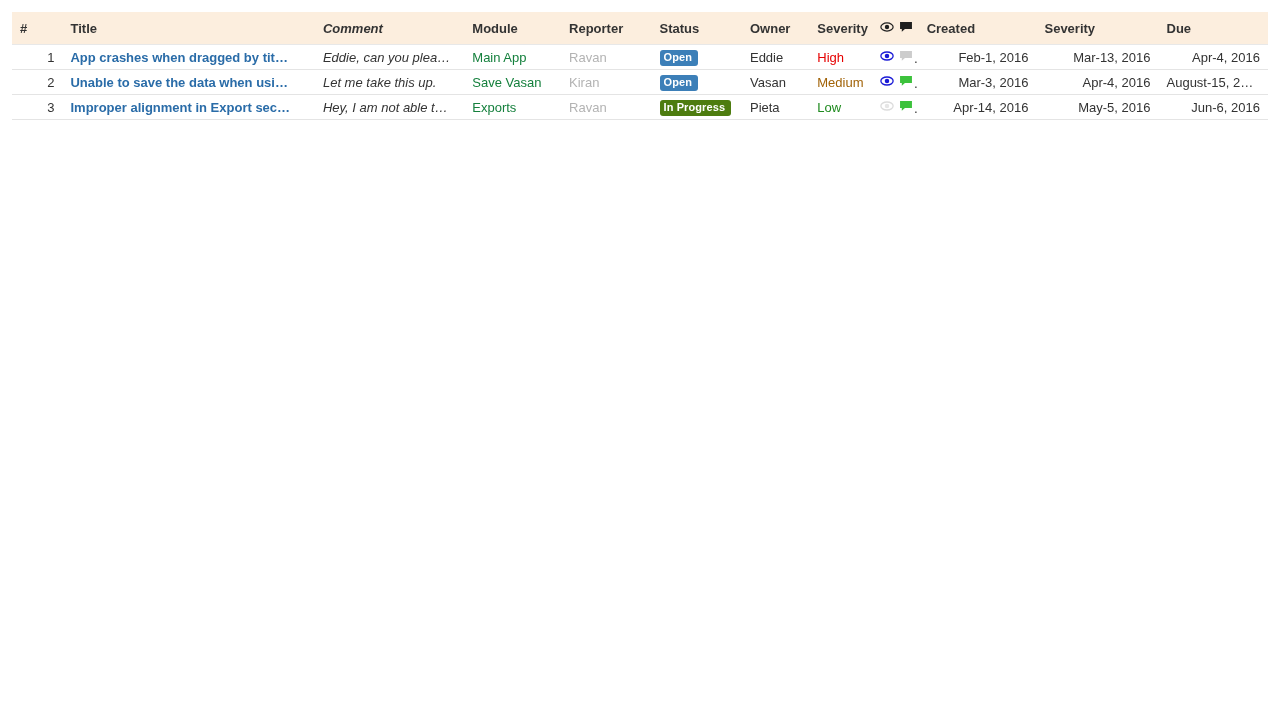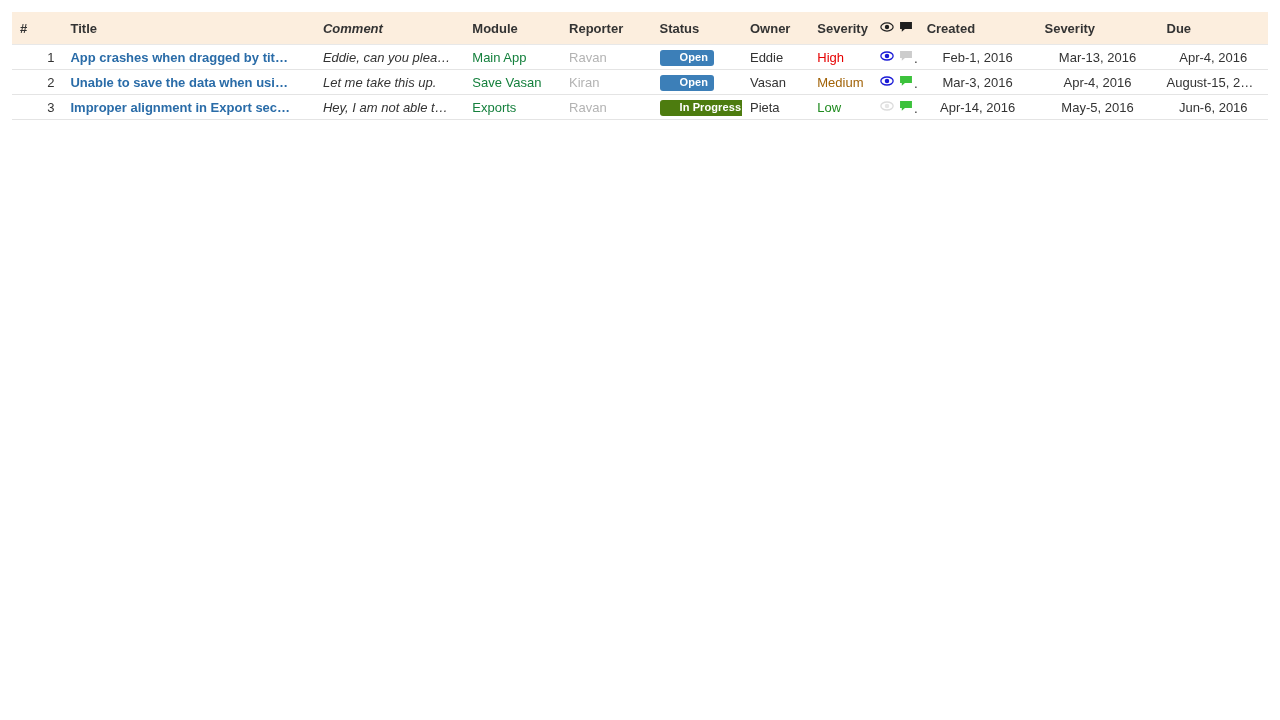--- a/index.html
+++ b/index.html
@@ -103,34 +103,34 @@
   td.c-reporter { color: #b3b3b3; }
 
   td.c-owner { color: #333333; }
 
   td.c-severity { font-weight: normal; }
   td.c-severity.sev-high   { color: #e60000; }
   td.c-severity.sev-medium { color: #a16207; }
   td.c-severity.sev-low    { color: #1e8a1e; }
 
   td.c-date {
-    text-align: center;
+    text-align: right;
     color: #333333;
   }
 
   td.c-status { padding-left: 8px; }
   td.c-icons  { padding-left: 6px; white-space: nowrap; }
 
   
   .badge {
     display: inline-block;
     font-size: 11px;
     font-weight: bold;
     color: #ffffff;
-    padding: 2px 6px 3px 20px;
+    padding: 2px 6px 3px 4px;
     border-radius: 3px;
     line-height: 1;
     letter-spacing: 0.1px;
   }
   .badge-open { background: #3c7fb8; }
   .badge-inprogress { background: #4d7c0f; }
 
   
   .icon-pair {
     display: inline-flex;

